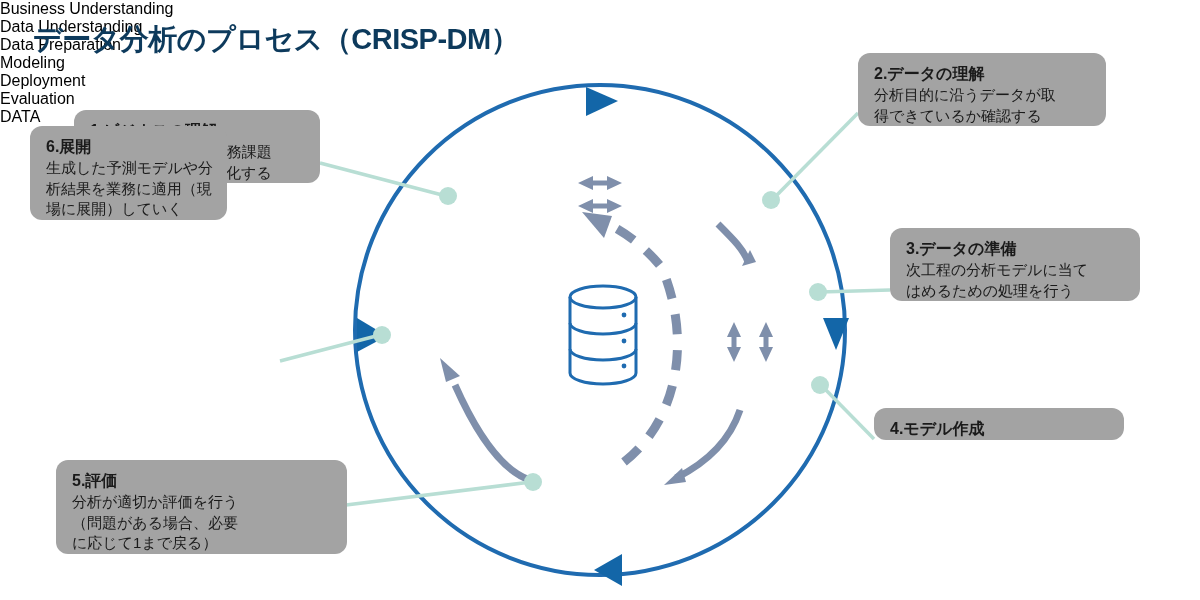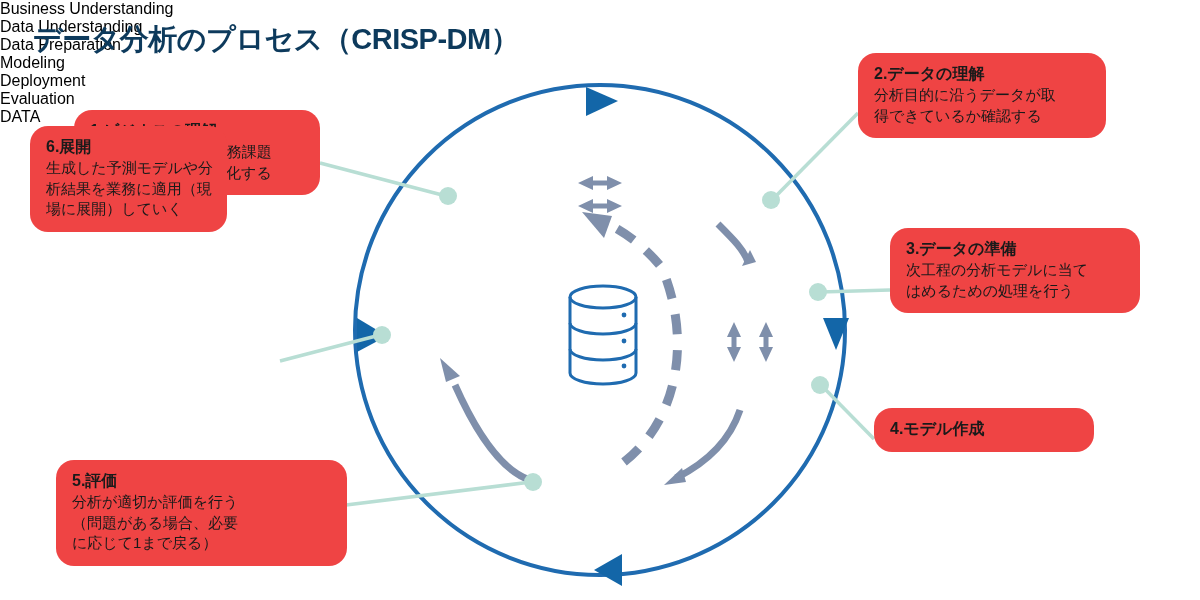--- a/index.html
+++ b/index.html
@@ -22,43 +22,43 @@
     letter-spacing: -0.5px;
     white-space: nowrap;
   }
 
   
   #canvas { position: absolute; left: 0; top: 0; width: 1200px; height: 600px; }
 
   
   .callout {
     position: absolute;
-    background: #ef4444;
-    border-radius: 18px;
-    padding: 11px 14px 12px 16px;
+    background: #a3a3a3;
+    border-radius: 12px;
+    padding: 11px 14px 0 16px;
   }
   .callout .c-title {
     font-size: 16px;
     font-weight: bold;
     color: #1a1a1a;
     line-height: 1.25;
     margin-bottom: 1px;
     white-space: nowrap;
   }
   .callout .c-body {
     font-size: 15px;
     color: #1a1a1a;
     line-height: 1.38;
     white-space: pre-line;
   }
 
   #callout-1 { left: 74px;  top: 110px;  width: 246px; }
   #callout-2 { left: 858px; top: 53px;   width: 248px; }
   #callout-3 { left: 890px; top: 228px;  width: 250px; }
-  #callout-4 { left: 874px; top: 408px;  width: 220px; }
+  #callout-4 { left: 874px; top: 408px;  width: 250px; }
   #callout-5 { left: 56px;  top: 460px;  width: 291px; }
   #callout-6 { left: 30px;  top": 0;     width: 250px; }
   #callout-6 { left: 30px;  top: 305px;  width: 250px; }
 
   /* ---------- Process node boxes ---------- */
   .node {
     position: absolute;
     border-radius: 8px;
     color: #ffffff;
     display: flex;

